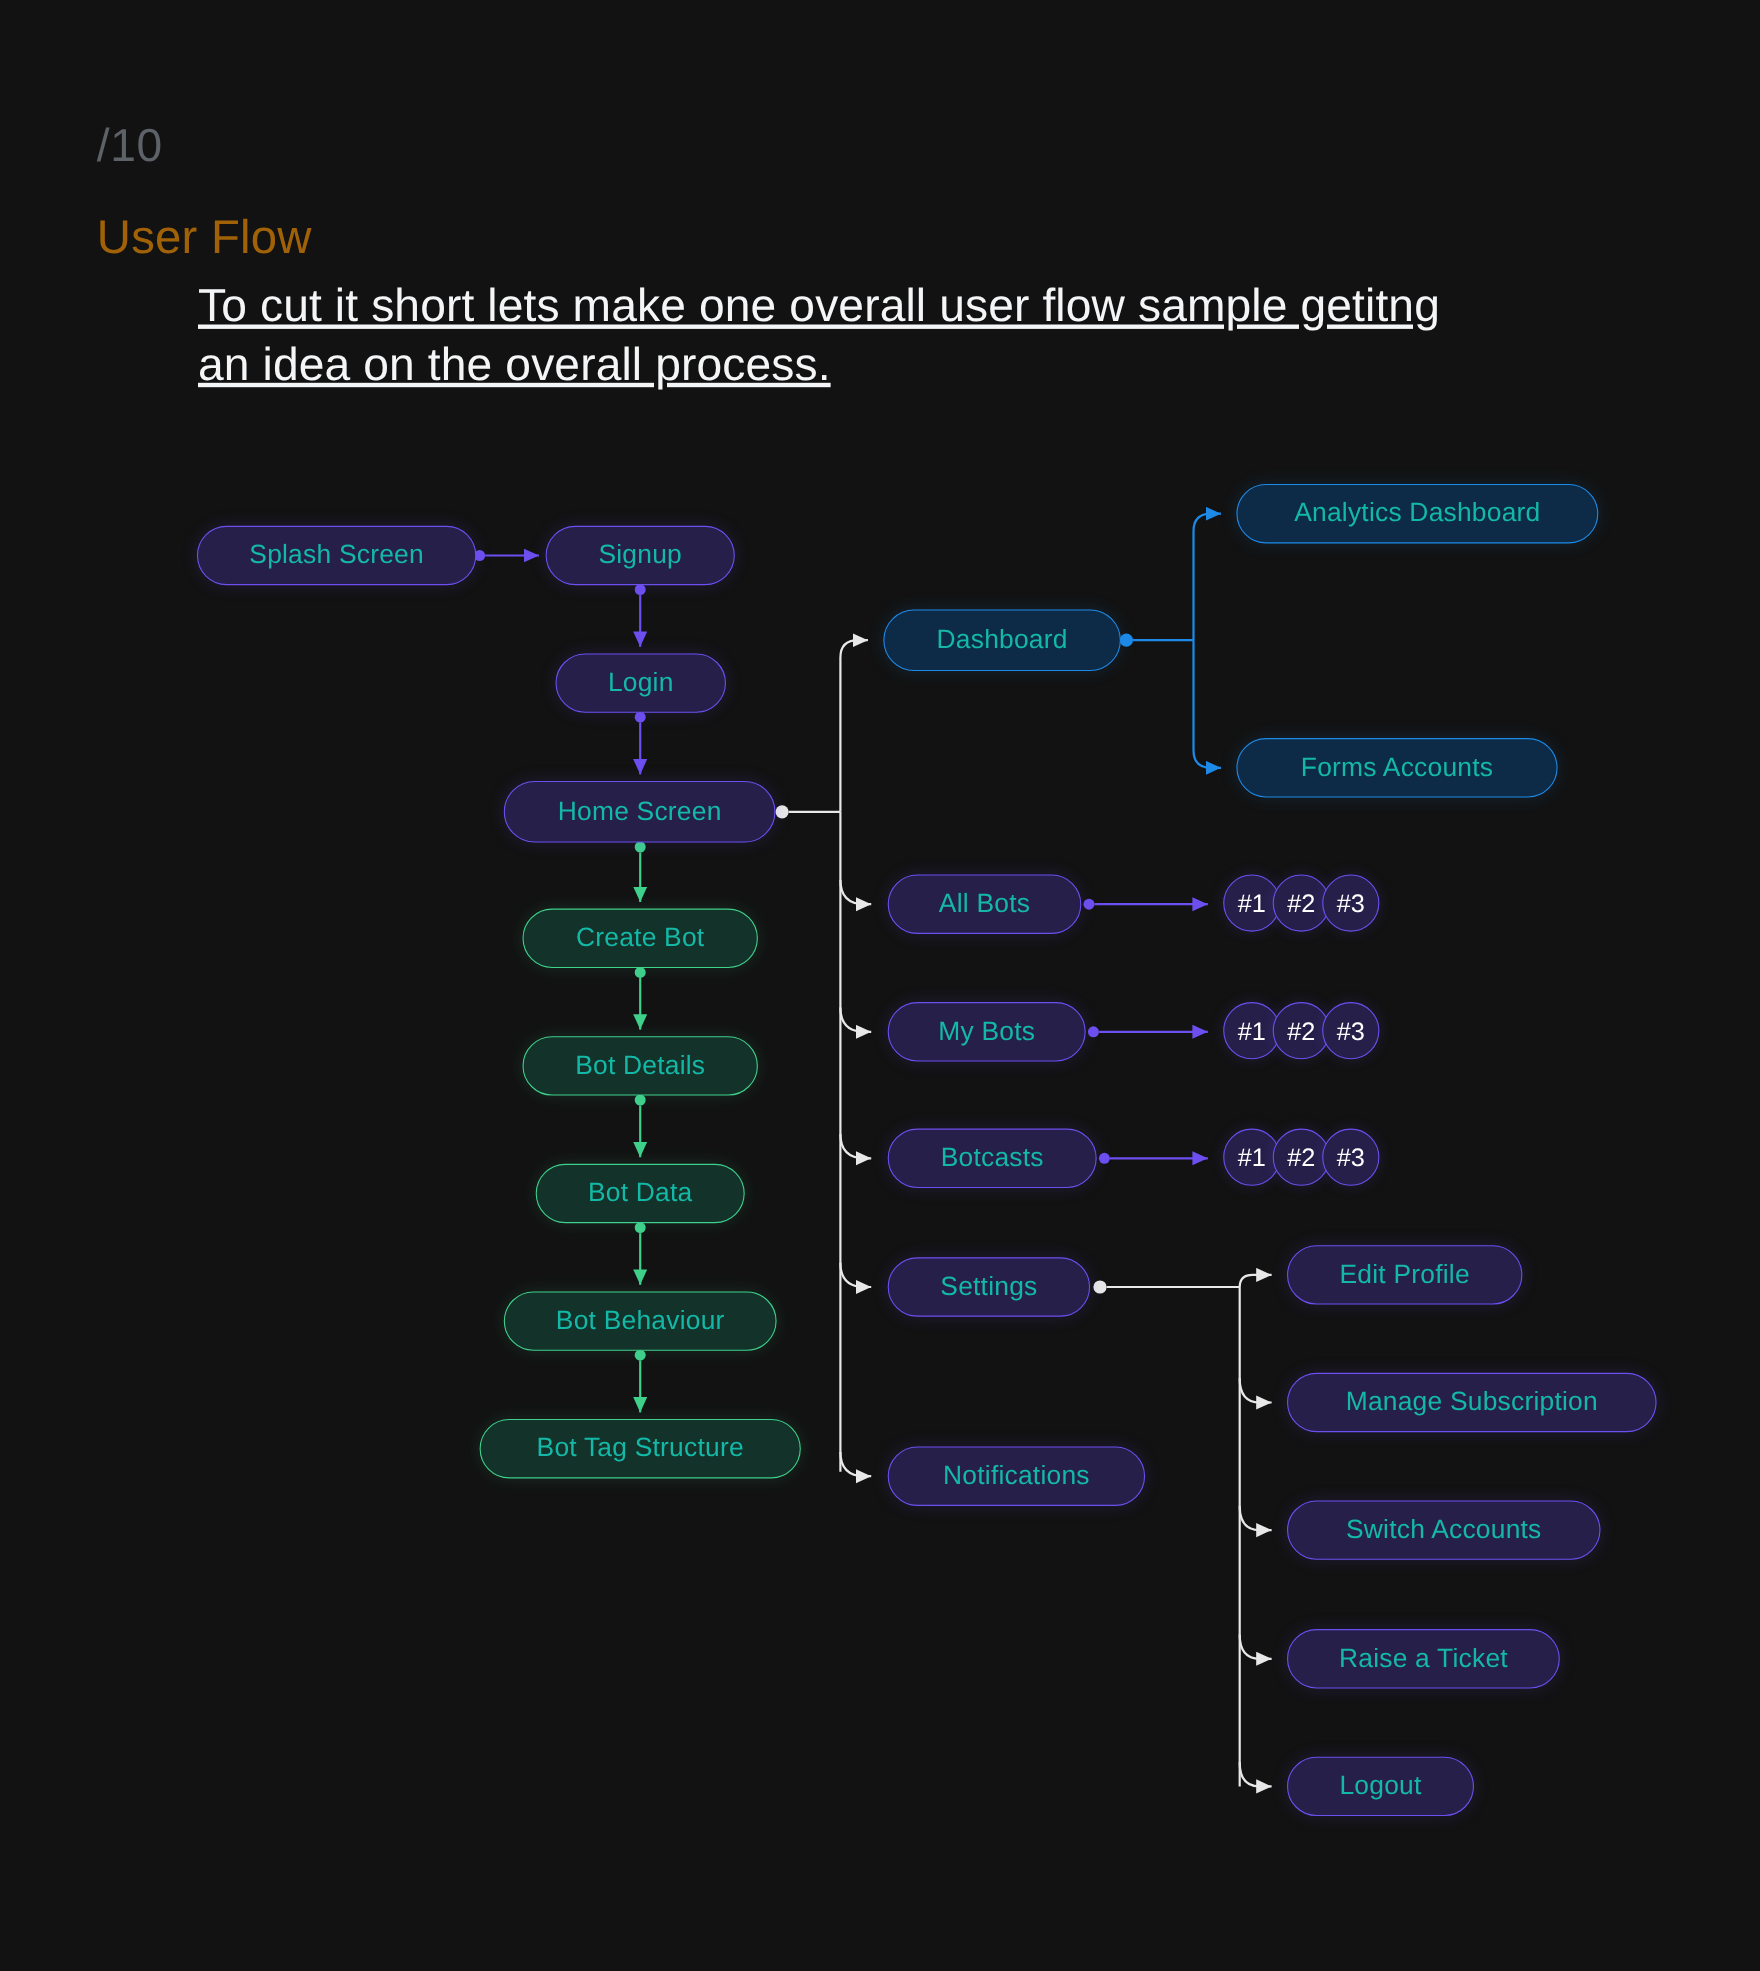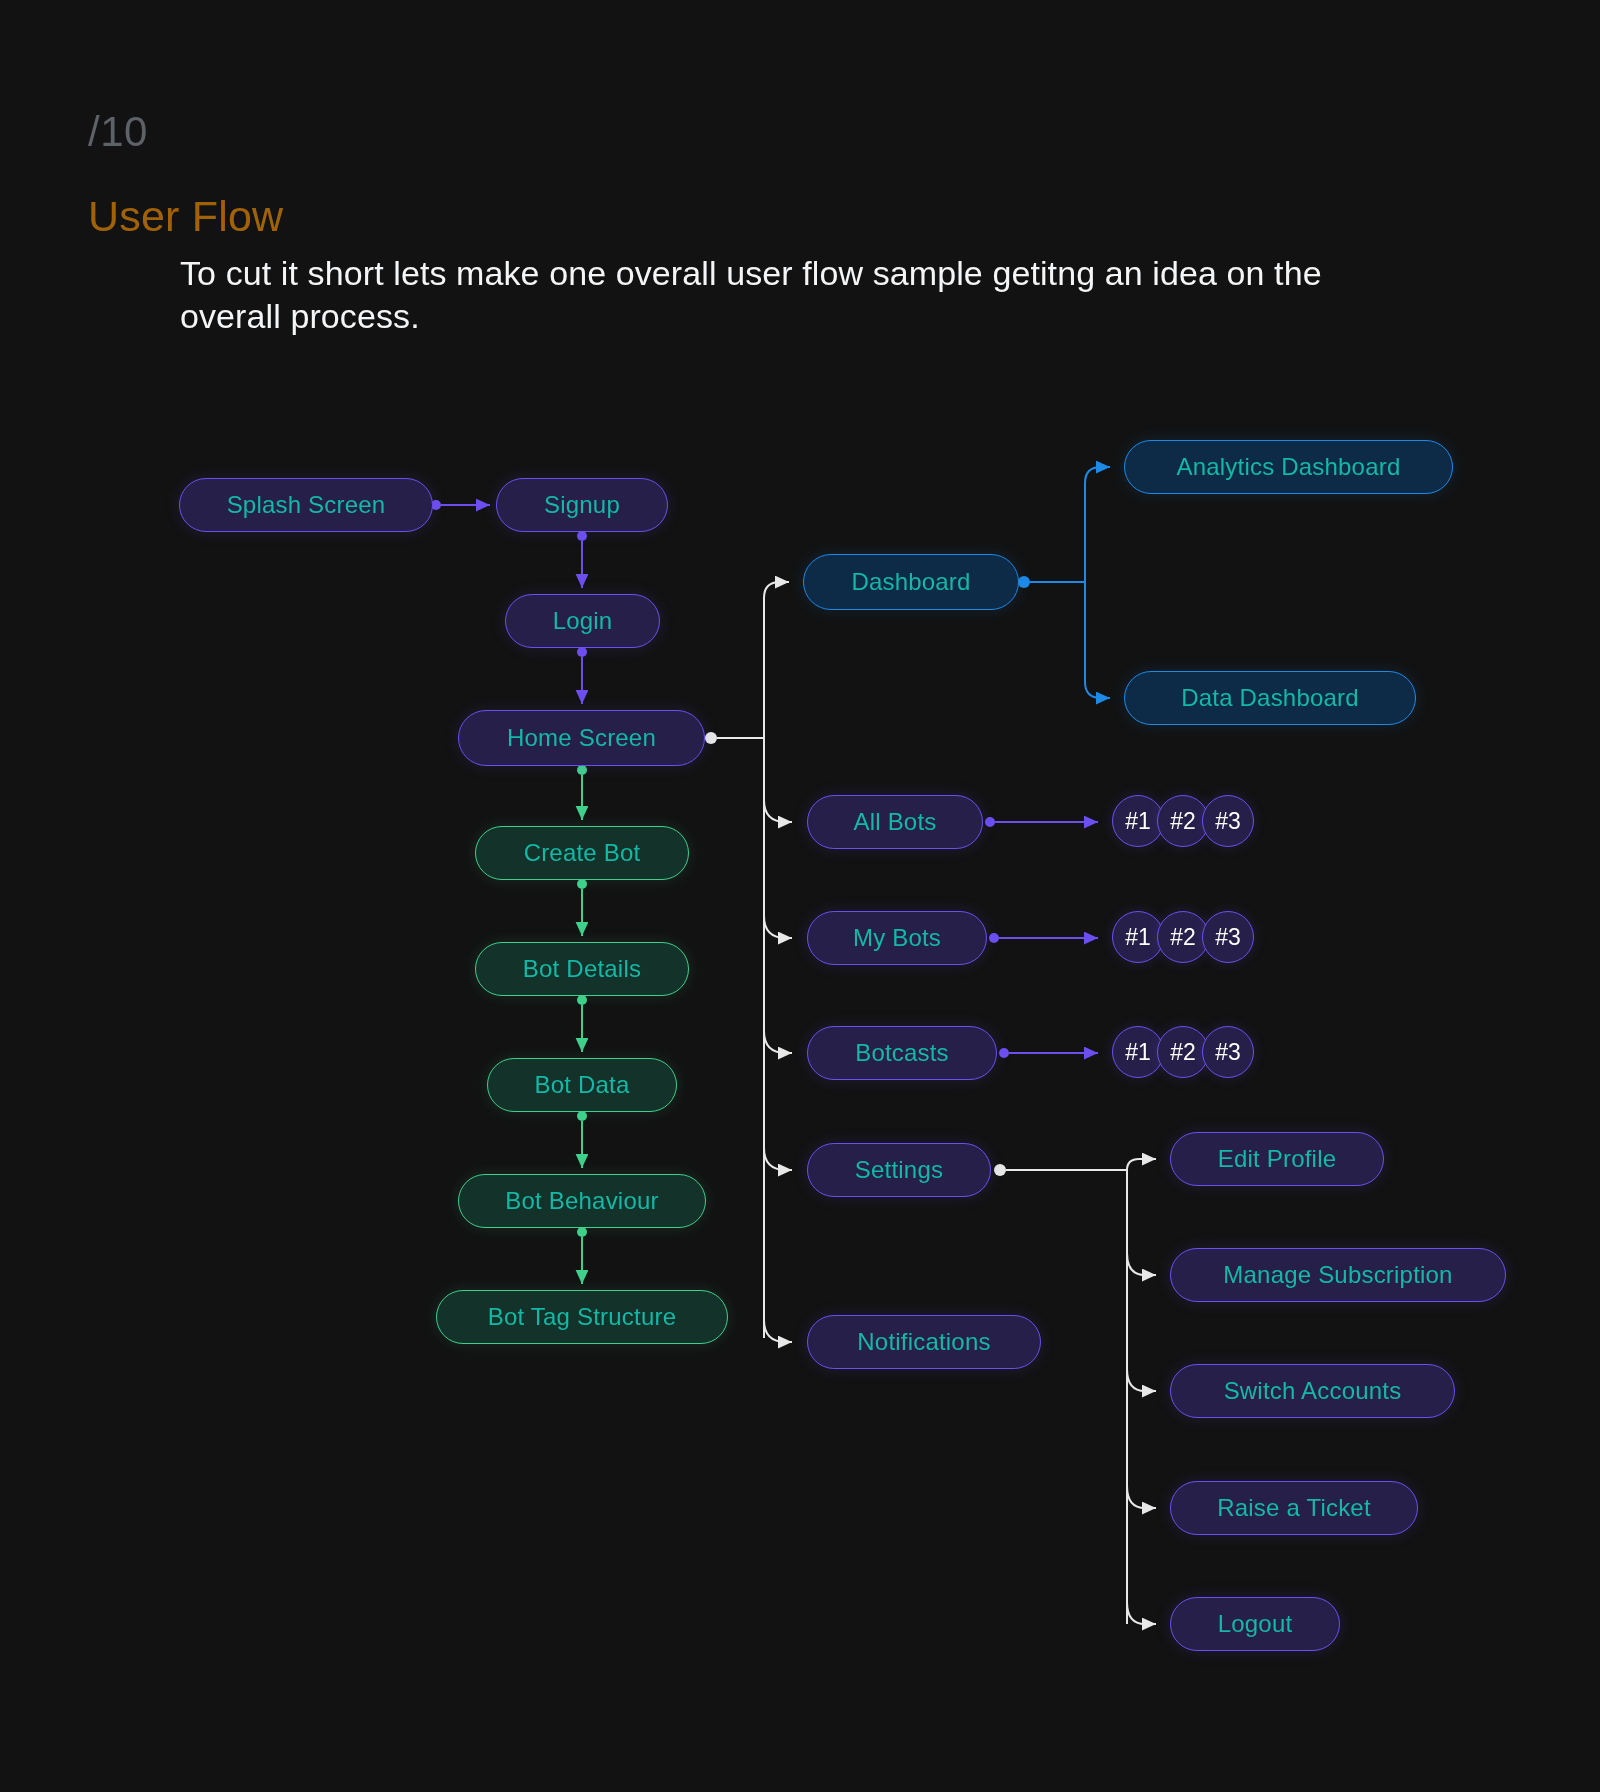--- a/index.html
+++ b/index.html
@@ -11,21 +11,21 @@
   }
   #stage { position: relative; width: 1600px; height: 1792px; }
 
   
   .slide-head { position: absolute; left: 88px; top: 108px; display: flex; align-items: baseline; gap: 26px; flex-direction: column; }
   .slide-num { font-size: 42px; color: #5d6168; letter-spacing: 0.5px; }
   .slide-title { font-size: 43px; color: #a16207; letter-spacing: 0.2px; margin-top: 10px; }
 
   .intro {
     position: absolute; left: 180px; top: 252px; width: 1180px;
-    font-size: 34px; line-height: 1.26; color: #f4f5f7; letter-spacing: 0.1px;
+    font-size: 42px; line-height: 1.26; color: #f4f5f7; letter-spacing: 0.1px; text-decoration: underline;
   }
 
   
   #wires { position: absolute; left: 0; top: 0; width: 1600px; height: 1792px; pointer-events: none; }
 
   
   .node {
     position: absolute;
     display: flex; align-items: center; justify-content: center;
     border-radius: 999px; border: 1.6px solid;
@@ -193,21 +193,21 @@
       <div class="node n-green" style="left: 436px; top: 1290px; width: 292px; height: 54px;">
         <span>Bot Tag Structure</span>
       </div>
       <div class="node n-blue" style="left: 803px; top: 554px; width: 216px; height: 56px;">
         <span>Dashboard</span>
       </div>
       <div class="node n-blue" style="left: 1124px; top: 440px; width: 329px; height: 54px;">
         <span>Analytics Dashboard</span>
       </div>
       <div class="node n-blue" style="left: 1124px; top: 671px; width: 292px; height: 54px;">
-        <span>Data Dashboard</span>
+        <span>Forms Accounts</span>
       </div>
       <div class="node n-purple" style="left: 807px; top: 795px; width: 176px; height: 54px;">
         <span>All Bots</span>
       </div>
       <div class="node n-purple" style="left: 807px; top: 911px; width: 180px; height: 54px;">
         <span>My Bots</span>
       </div>
       <div class="node n-purple" style="left: 807px; top: 1026px; width: 190px; height: 54px;">
         <span>Botcasts</span>
       </div>

